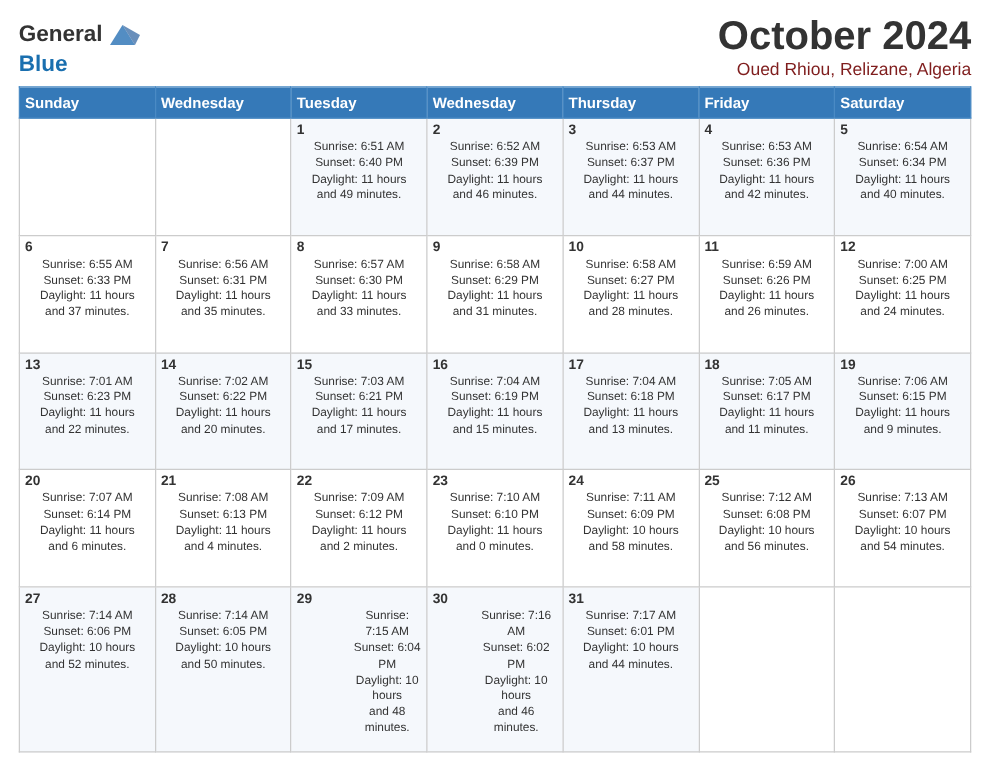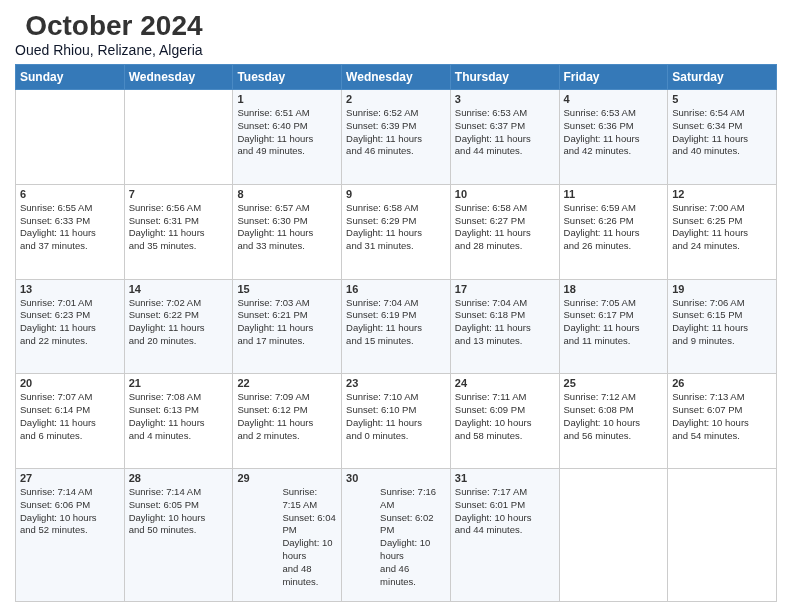--- a/index.html
+++ b/index.html
@@ -39,27 +39,27 @@
     }
     .logo-icon {
       width: 28px;
       height: 28px;
       margin-left: 2px;
     }
     .title-block {
       text-align: right;
     }
     .main-title {
-      font-size: 28px;
+      font-size: 32px;
       font-weight: bold;
       color: #333;
     }
     .subtitle {
       font-size: 14px;
-      color: #0f172a;
+      color: #7f1d1d;
     }
     .calendar {
       flex: 1;
       border: 1px solid #fca5a5;
       border-collapse: collapse;
       width: 100%;
       table-layout: fixed;
     }
     .calendar th {
       background-color: #3579b8;
@@ -86,30 +86,43 @@
       background: #fff;
     }
     .day-number {
       font-size: 11px;
       font-weight: bold;
       display: block;
       margin-bottom: 2px;
     }
     .cell-content {
       line-height: 1.35;
+      text-align: center;
     }
     .empty-cell {
       background: #fff !important;
     }
   </style>
 </head>
 <body>
 
 <div class="page">
   <div class="header">
+    <div class="logo">
+      <div>
+        <div style="display:flex;align-items:center;">
+          <span class="logo-text">General</span>
+          <svg class="logo-icon" viewBox="0 0 28 28">
+            <polygon points="4,22 14,6 24,22" fill="#3579b8" opacity="0.85"></polygon>
+            <polygon points="14,6 24,22 28,14" fill="#2a5f9e" opacity="0.7"></polygon>
+          </svg>
+        </div>
+        <div><span class="logo-text logo-blue">Blue</span></div>
+      </div>
+    </div>
     <div class="title-block">
       <div class="main-title">October 2024</div>
       <div class="subtitle">Oued Rhiou, Relizane, Algeria</div>
     </div>
   </div>
 
   <table class="calendar">
     <thead>
       <tr>
       <th>Sunday</th>

